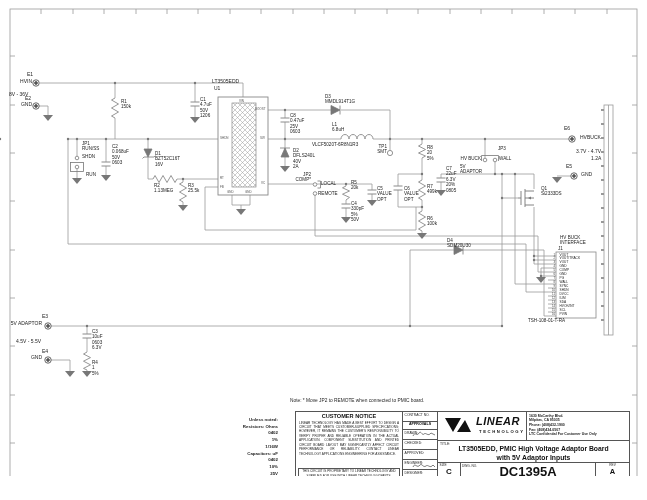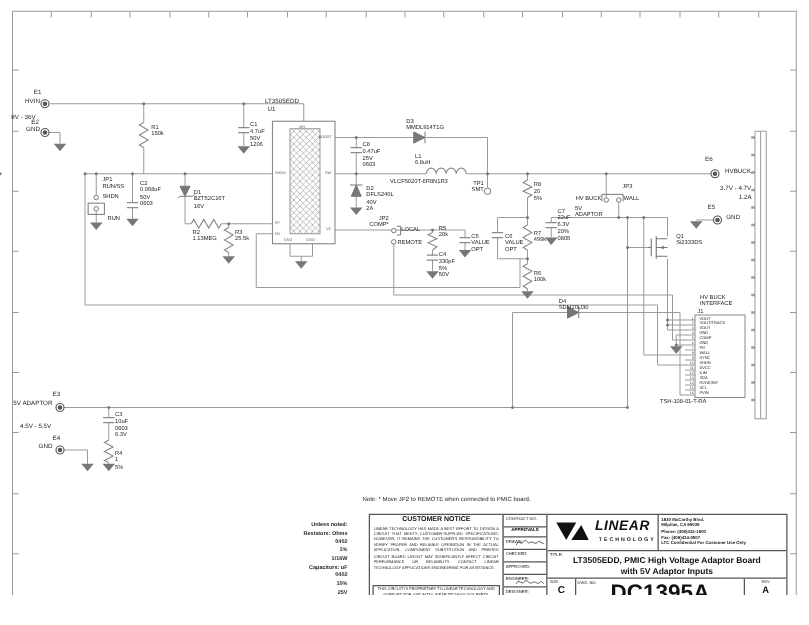--- a/index.html
+++ b/index.html
@@ -445,21 +445,21 @@
     <div style="position:absolute;left:0;right:0;top:13px;text-align:center;font-size:6.8px;font-weight:bold;color:#111;">with 5V Adaptor Inputs</div>
   </div>
 
   <div style="position:relative;height:13px;border-bottom:0.8px solid #555;">
     <div style="position:absolute;left:0;top:0;bottom:0;width:22px;border-right:0.7px solid #555;">
       <div style="font-size:3.2px;color:#222;padding-left:1.5px;">SIZE</div>
       <div style="text-align:center;font-size:8px;font-weight:bold;color:#111;">C</div>
     </div>
     <div style="position:absolute;left:22px;top:0;bottom:0;right:33px;">
       <div style="position:absolute;left:2px;top:0.5px;font-size:3.2px;color:#222;">DWG. NO.</div>
-      <div style="position:absolute;left:0;right:0;top:1px;text-align:center;font-size:18px;font-weight:bold;color:#111;">DC1395A</div>
+      <div style="position:absolute;left:0;right:0;top:1px;text-align:center;font-size:13px;font-weight:bold;color:#111;">DC1395A</div>
     </div>
     <div style="position:absolute;right:0;top:0;bottom:0;width:33px;border-left:0.7px solid #555;">
       <div style="font-size:3.2px;color:#222;text-align:center;">REV</div>
       <div style="text-align:center;font-size:7.5px;font-weight:bold;color:#111;">A</div>
     </div>
   </div>
 
   <div style="position:relative;height:8px;">
     <div style="position:absolute;left:2px;top:1px;font-size:3.5px;font-weight:bold;color:#222;">DATE:</div>
     <div style="position:absolute;left:30px;top:1.2px;font-size:3.6px;color:#222;">Thursday, August 28, 2008</div>

